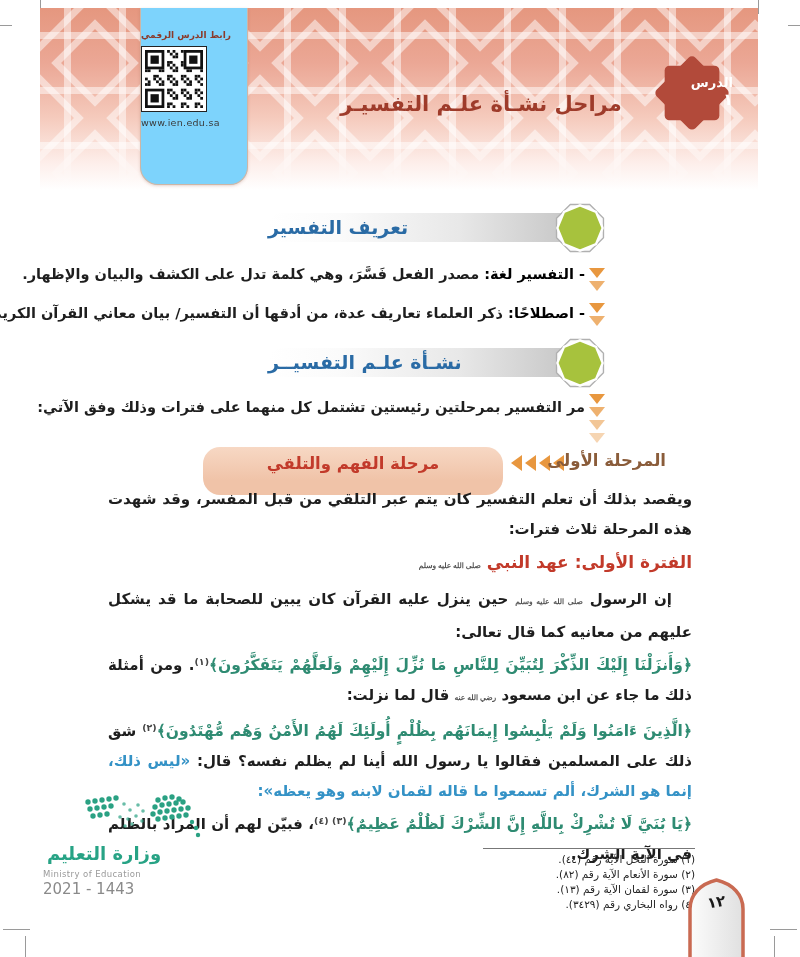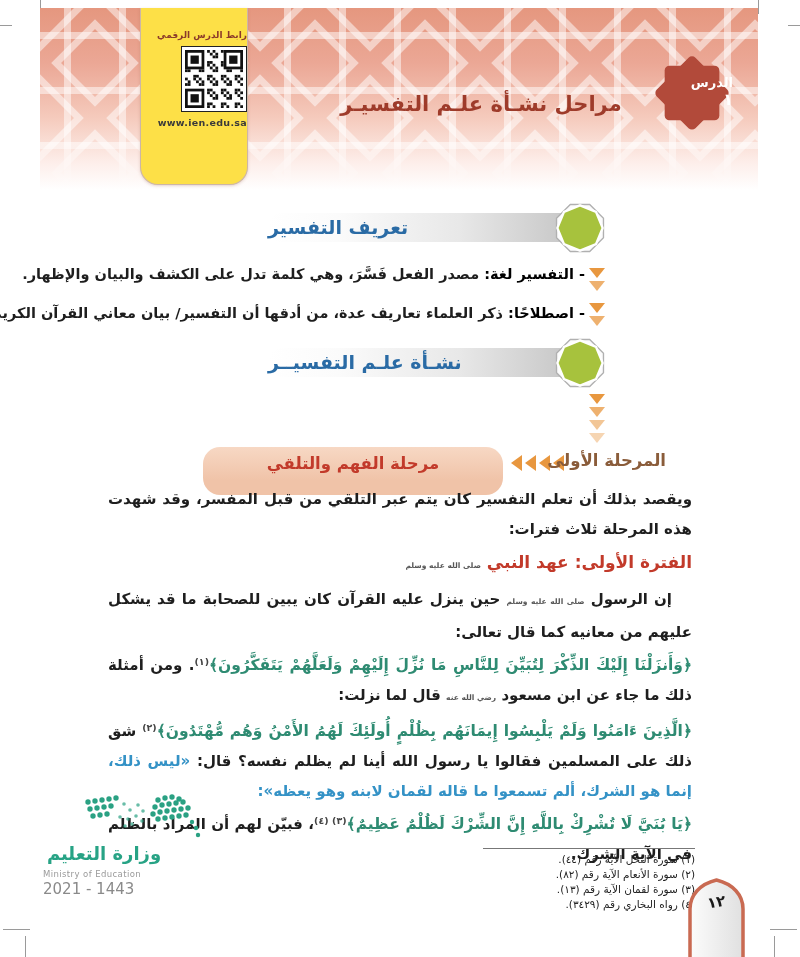--- a/index.html
+++ b/index.html
@@ -8,26 +8,26 @@
 
   
   .crop{position:absolute;background:#9a9a9a;}
 
   
   .header{position:absolute;left:40px;top:8px;width:718px;height:182px;
     background:linear-gradient(180deg,#e5977f 0%,#eba795 30%,#f5cabc 60%,#fdeeea 85%,#ffffff 100%);}
   .header svg{position:absolute;left:0;top:0;}
 
   
-  .qr-box{position:absolute;left:140px;top:8px;width:106px;height:176px;background:#fde047;
-    border:1px solid #cdb6a6;border-top:none;border-radius:0 0 18px 18px;text-align:right;
+  .qr-box{position:absolute;left:140px;top:8px;width:106px;height:176px;background:#7dd3fc;
+    border:1px solid #cdb6a6;border-top:none;border-radius:0 0 18px 18px;text-align:left;
     box-shadow:0 1px 3px rgba(150,90,70,.25);}
   .qr-label{margin-top:22px;font-size:9px;font-weight:700;color:#8b3a2a;}
   .qr-svg{margin-top:6px;background:#fff;border:1px solid #222;padding:3px;display:inline-block;line-height:0;}
-  .qr-url{margin-top:5px;font-size:9.5px;font-weight:700;color:#3a3a3a;letter-spacing:.3px;}
+  .qr-url{margin-top:5px;font-size:9.5px;font-weight:400;color:#3a3a3a;letter-spacing:.3px;}
 
   .page-title{position:absolute;left:290px;top:76px;width:350px;margin:16px;text-align:center;
     font-size:21px;font-weight:800;color:var(--accent-red,#9e3b2a);direction:rtl;}
 
   
   .badge{position:absolute;left:651px;top:50px;width:82px;height:84px;}
   .badge-text{position:absolute;left:0;top:0;width:100%;height:100%;display:flex;flex-direction:column;
     align-items:flex-start;justify-content:center;color:#fff;direction:rtl;}
   .badge-text .bl{font-size:13px;font-weight:700;line-height:15px;}
   .badge-text .bn{font-size:16px;font-weight:700;line-height:20px;}
@@ -67,21 +67,21 @@
 
   
   .bodycol{position:absolute;left:108px;top:484px;width:584px;direction:rtl;
     font-size:15px;font-weight:700;color:#1e1e1e;line-height:30px;}
   .bodycol p{margin:0;text-align:justify;}
   .period{color:var(--stage-red,#c0332b);font-size:17px;font-weight:800;line-height:36px;text-align:right;}
   .indent{text-indent:20px;}
   .verse{color:var(--verse-green,#2e8b72);font-size:15.5px;font-weight:700;}
   .ref{font-size:9.5px;color:#444;vertical-align:5px;font-weight:700;}
   .quote{color:var(--quote-blue,#3492c6);}
-  .pbuh{font-size:7.5px;color:#555;font-weight:700;}
+  .pbuh{font-size:7.5px;color:#555;font-weight:700;font-family:Liberation Serif, serif;}
 
   
   .fn-divider{position:absolute;right:105px;top:848px;width:212px;border-top:1.5px solid #777;}
   .footnotes{position:absolute;right:105px;top:852px;width:330px;direction:rtl;text-align:right;
     font-size:10.5px;font-weight:400;color:#222;line-height:15px;}
 
   
   .min-dots{position:absolute;left:80px;top:792px;}
   .min-ar{position:absolute;left:30px;top:843px;width:148px;text-align:center;direction:rtl;
     font-size:18px;font-weight:800;color:var(--ministry-green,#27a385);}
@@ -289,20 +289,21 @@
     <polygon points="57.9,21.3 57.9,42.7 42.7,57.9 21.3,57.9 6.1,42.7 6.1,21.3 21.3,6.1 42.7,6.1" fill="#fcfcfc" stroke="#b0b0b0" stroke-width="1.5"></polygon>
     <polygon points="57,32 49.7,49.7 32,57 14.3,49.7 7,32 14.3,14.3 32,7 49.7,14.3" fill="#a7c23d" stroke="#ffffff" stroke-width="2.5"></polygon>
   </svg>
 
   <div class="chevs down" style="left:589px;top:394px;">
       <i></i>
       <i></i>
       <i></i>
       <i></i>
     </div>
+  <div class="intro-line">مر التفسير بمرحلتين رئيستين تشتمل كل منهما على فترات وذلك وفق الآتي:</div>
 
   <div class="stage-bar">
     <span class="stage-title">مرحلة الفهم والتلقي</span>
   </div>
   <div class="chevs left" style="left:508px;top:455px;">
       <i></i>
       <i></i>
       <i></i>
       <i></i>
     </div>

